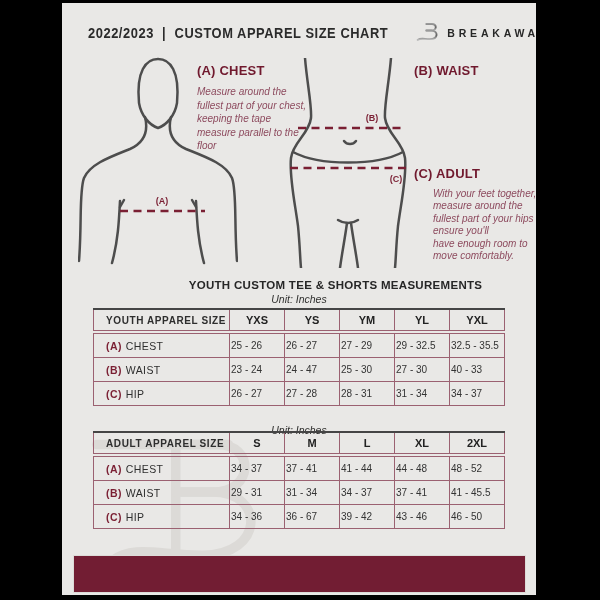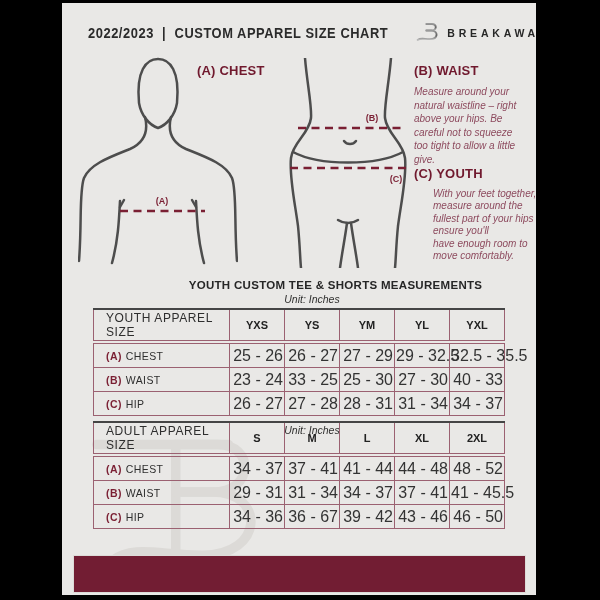--- a/index.html
+++ b/index.html
@@ -15,35 +15,35 @@
   .header{position:absolute;left:26px;top:16px;width:424px;display:flex;align-items:center;}
   .title{font-size:14px;font-weight:800;color:#2b2b2b;letter-spacing:.6px;transform:scaleX(.92);transform-origin:left center;white-space:pre;}
   .brand{display:flex;align-items:center;gap:7px;}
   .brand-name{font-size:10.5px;font-weight:700;letter-spacing:3.8px;color:#272727;white-space:nowrap;}
   
   .fig{position:absolute;z-index:1;}
   .g-head{position:absolute;font-size:13px;font-weight:800;color:#70192e;letter-spacing:.2px;z-index:2;}
   .g-body{position:absolute;font-style:italic;font-size:10px;color:#8d4a5e;line-height:1.36;z-index:2;white-space:pre-line;}
   
   .section-title{position:absolute;left:0;width:547px;text-align:center;font-weight:800;font-size:11.5px;color:#262626;letter-spacing:.3px;z-index:2;}
-  .unit{position:absolute;left:0;width:474px;text-align:center;font-style:italic;font-size:10.5px;color:#30302f;z-index:2;padding-left:13px;}
+  .unit{position:absolute;left:0;width:474px;text-align:center;font-style:italic;font-size:10.5px;color:#30302f;z-index:2;}
   
   table.size{
     position:absolute;left:31px;width:412px;border-collapse:collapse;table-layout:fixed;z-index:2;
     border-top:2.5px solid #454545;border-left:1.3px solid #9b6171;border-right:1.3px solid #9b6171;
   }
   .size th{border-bottom:4px double #9b6171;height:18px;}
   .size td{border-bottom:1.3px solid #9b6171;height:21px;}
   .size th + th, .size td + td{border-left:1.3px solid #9b6171;}
   .size .lead{text-align:left;padding-left:12px;}
-  th.lead{font-weight:400;font-size:12px;letter-spacing:.6px;color:#2e2e2e;margin-top:19px;}
+  th.lead{font-weight:700;font-size:10px;letter-spacing:.6px;color:#2e2e2e;margin-top:19px;}
   th.sz{font-size:11px;font-weight:700;color:#222;text-align:center;}
   td.lead{font-size:10.5px;color:#2e2e2e;letter-spacing:.4px;white-space:nowrap;}
   td.lead .tag{color:#7a1f33;font-weight:700;margin-right:4px;}
-  td.val{font-size:16px;color:#333;text-align:right;white-space:nowrap;}
+  td.val{font-size:10px;color:#333;text-align:left;white-space:nowrap;}
   
   .watermark{position:absolute;left:24px;top:410px;z-index:1;}
   .footer-bar{position:absolute;left:11px;top:552px;width:451px;height:36px;background:#721d33;border:1.5px solid #dddbd8;z-index:3;}
 </style>
 </head>
 <body>
 
 <div>
 <div class="doc">
 
@@ -99,25 +99,25 @@
         <path d="M67 165 C69 180 72 195 74 210"></path>
       </g>
       <path d="M14 70 H118" stroke="#7a1f33" stroke-width="2.3" stroke-dasharray="8 5.5" fill="none"></path>
       <text x="88" y="63" text-anchor="middle" font-size="9" font-weight="bold" fill="#7a1f33">(B)</text>
       <path d="M6 110 H124" stroke="#7a1f33" stroke-width="2.3" stroke-dasharray="8 5.5" fill="none"></path>
       <text x="112" y="124" text-anchor="middle" font-size="9" font-weight="bold" fill="#7a1f33">(C)</text>
     </svg>
   </div>
 
   <div class="g-head" style="left:135px;top:60px;">(A) CHEST</div>
+  <div class="g-body" style="left:135px;top:82px;width:112px;">Measure around the fullest part of your chest, keeping the tape measure parallel to the floor</div>
 
   <div class="g-head" style="left:352px;top:60px;">(B) WAIST</div>
-  <div class="g-body" style="left:352px;top:82px;width:110px;">Measure around your natural waistline – right above your hips. Be careful not to squeeze too tight to allow a little give.</div>
-
-  <div class="g-head" style="left:352px;top:163px;">(C) YOUTH</div>
+
+  <div class="g-head" style="left:352px;top:163px;">(C) ADULT</div>
   <div class="g-body" style="left:340px;top:185px;width:118px;line-height:1.24;margin-left:31px;">With your feet together, measure around the fullest part of your hips to ensure you'll
 have enough room to move comfortably.</div>
 
   <div class="section-title" style="top:276px;">YOUTH CUSTOM TEE &amp; SHORTS MEASUREMENTS</div>
   <div class="unit" style="top:290px;">Unit: Inches</div>
 
   <table class="size" style="top:305px;">
     <colgroup>
           <col style="width:136px">
           <col>
@@ -141,21 +141,21 @@
         <td class="lead"><span class="tag">(A)</span><span>CHEST</span></td>
         <td class="val">25 - 26</td>
         <td class="val">26 - 27</td>
         <td class="val">27 - 29</td>
         <td class="val">29 - 32.5</td>
         <td class="val">32.5 - 35.5</td>
       </tr>
       <tr>
         <td class="lead"><span class="tag">(B)</span><span>WAIST</span></td>
         <td class="val">23 - 24</td>
-        <td class="val">33 - 25</td>
+        <td class="val">24 - 47</td>
         <td class="val">25 - 30</td>
         <td class="val">27 - 30</td>
         <td class="val">40 - 33</td>
       </tr>
       <tr>
         <td class="lead"><span class="tag">(C)</span><span>HIP</span></td>
         <td class="val">26 - 27</td>
         <td class="val">27 - 28</td>
         <td class="val">28 - 31</td>
         <td class="val">31 - 34</td>
@@ -170,21 +170,21 @@
     <svg width="190" height="158" viewBox="0 0 36 30">
       <g fill="none" stroke="#dcdad7" stroke-width="1.8" stroke-linecap="round">
         <path d="M2 6 H27"></path>
         <path d="M17 6 V27"></path>
         <path d="M17 6 H25 C32 6 32 15 24 15 H17"></path>
         <path d="M17 15 H24 C34 15 34 27 22 27 C14 27 9 25 5 28"></path>
       </g>
     </svg>
   </div>
 
-  <table class="size" style="top:418px;padding-left:14px;">
+  <table class="size" style="top:428px;padding-left:14px;">
     <colgroup>
           <col style="width:136px">
           <col>
           <col>
           <col>
           <col>
           <col>
         </colgroup>
     <thead>
       <tr>

